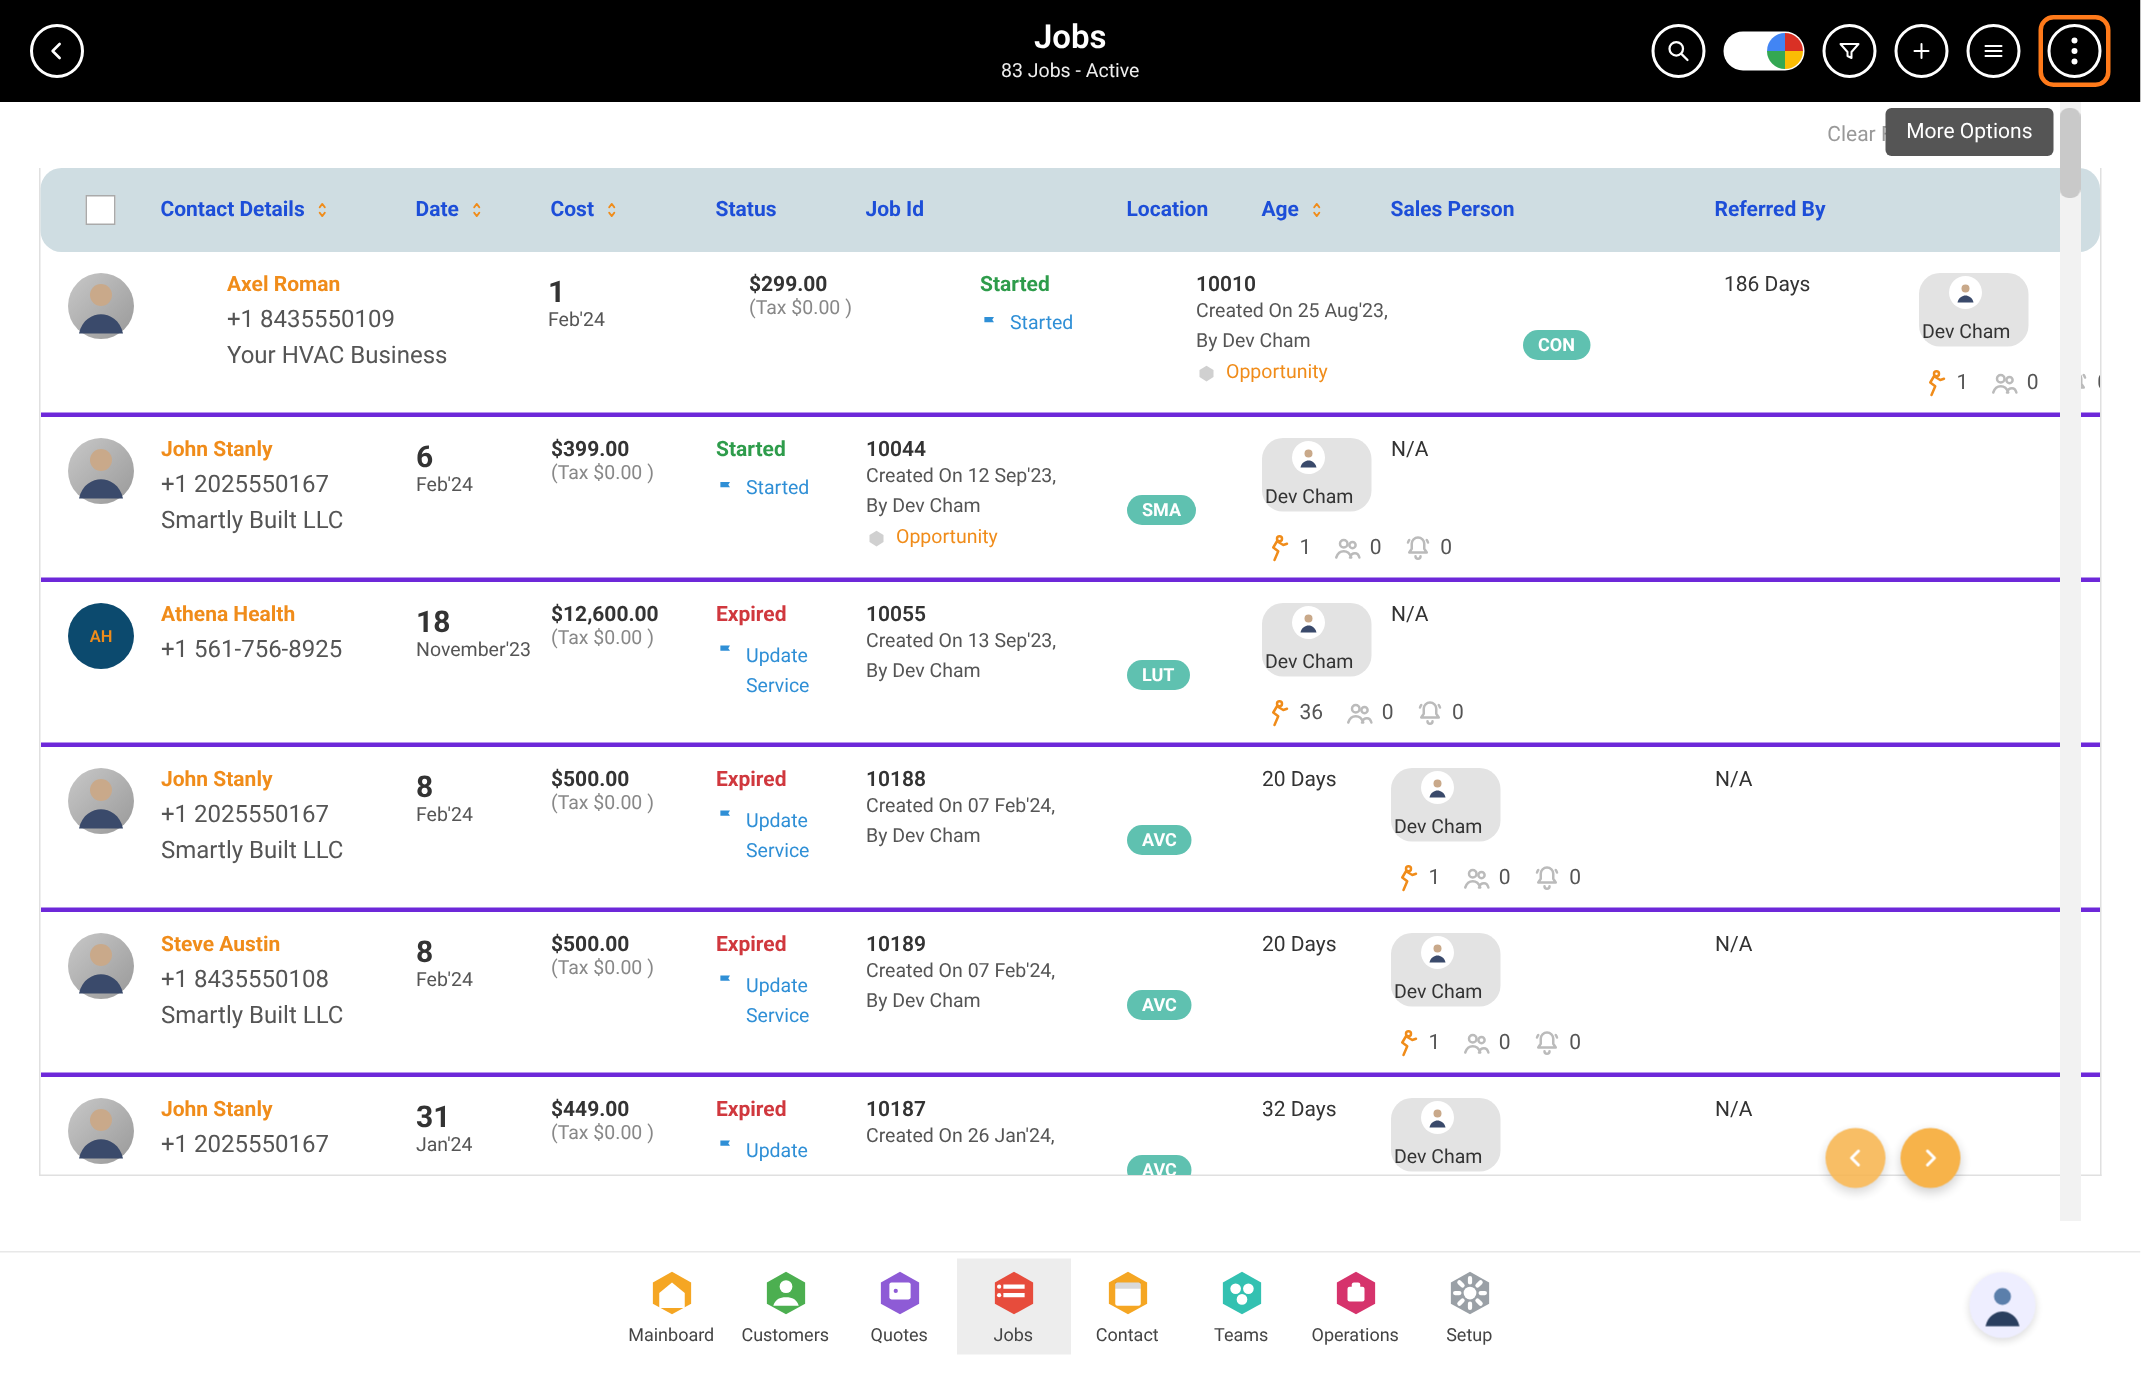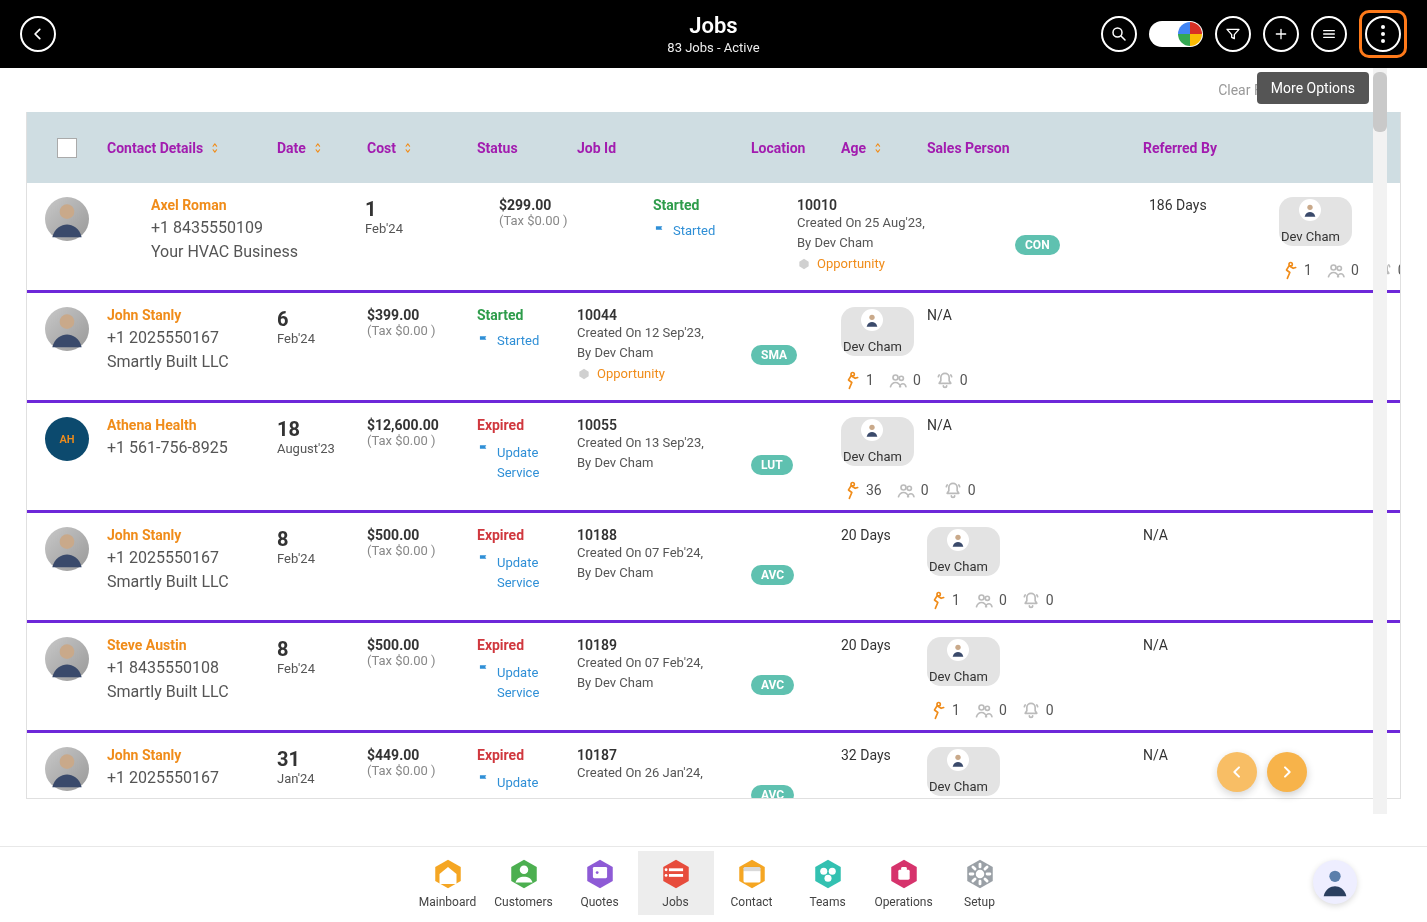--- a/index.html
+++ b/index.html
@@ -22,21 +22,21 @@
   .dots span { width: 4px; height: 4px; background: #fff; border-radius: 50%; }
 
   
   .tooltip { position: absolute; top: 72px; right: 58px; background: #555; color: #fff; font-size: 14px; padding: 8px 14px; border-radius: 4px; z-index: 10; }
 
   
   .utility { display: flex; justify-content: flex-end; gap: 22px; padding: 14px 58px 6px 0; color: #999; font-size: 14px; }
 
   
   .table-wrap { margin: 8px 26px 0 26px; border: 1px solid #e0e0e0; border-top: none; }
-  .thead { background: #cfdde2; display: grid; grid-template-columns: 80px 170px 90px 110px 100px 174px 90px 86px 216px 130px; height: 71px; align-items: center; font-weight: 700; font-size: 14px; color: #a21caf; }
+  .thead { background: #cfdde2; display: grid; grid-template-columns: 80px 170px 90px 110px 100px 174px 90px 86px 216px 130px; height: 56px; align-items: center; font-weight: 700; font-size: 14px; color: #1d4ed8; border-radius: 14px; }
   .thead .cell { display: flex; align-items: center; gap: 6px; }
   .check { width: 20px; height: 20px; border: 1px solid #aaa; background: #fff; margin-left: 30px; }
   .sort-icon { display: inline-flex; }
   .sort-icon svg { width: 14px; height: 14px; }
 
   .tbody { max-height: 615px; overflow-y: auto; }
   .row { display: grid; grid-template-columns: 80px 170px 90px 110px 100px 174px 90px 86px 216px 130px; border-top: 3px solid #6d28d9; padding: 14px 0 10px 0; font-size: 14px; }
   .row:first-child { border-top: none; gap: 44px; }
   .avatar { width: 44px; height: 44px; border-radius: 50%; margin-left: 18px; background: linear-gradient(135deg,#c8c8c8,#999); display: flex; align-items: center; justify-content: center; color: #fff; font-weight: 600; }
   .avatar.ah { background: #0c4a6e; color: #f08c1a; font-size: 11px; }
@@ -64,21 +64,21 @@
   .orange-stroke { stroke: #f08c1a; }
   .gray-stroke { stroke: #bbb; }
 
   
   .pager { position: absolute; right: 120px; bottom: 130px; display: flex; gap: 10px; }
   .pbtn { width: 40px; height: 40px; border-radius: 50%; background: #f7b34a; display: flex; align-items: center; justify-content: center; color: #fff; box-shadow: 0 3px 8px rgba(0,0,0,.2); cursor:pointer;}
   .pbtn.prev { background: #f7b34a; opacity:.85;}
   .pbtn svg { width: 16px; height: 16px; }
 
   
-  .bottom-nav { position: absolute; bottom: 4px; left: 0; right: 0; height: 72px; background: #fff; border-top: 1px solid #e8e8e8; display: flex; align-items: center; justify-content: center; }
+  .bottom-nav { position: absolute; bottom: 16px; left: 0; right: 0; height: 72px; background: #fff; border-top: 1px solid #e8e8e8; display: flex; align-items: center; justify-content: center; }
   .nav-items { display: flex; }
   .nav-item { width: 76px; text-align: center; font-size: 12px; color: #444; padding: 6px 0; cursor:pointer;}
   .nav-item.active { background: #ededed; }
   .hex { width: 38px; height: 34px; margin: 0 auto 4px; position: relative; }
   .hex svg { width: 100%; height: 100%; }
   .brand-avatar { position: absolute; right: 70px; bottom: 14px; width: 44px; height: 44px; border-radius: 50%; background: #eef; display:flex; align-items:center; justify-content:center; box-shadow: 0 2px 6px rgba(0,0,0,.15);}
   .brand-avatar svg { width:34px; height:34px;}
 
   
   .fake-scroll { position: absolute; right: 40px; top: 68px; width: 14px; height: 746px; background: #f2f2f2; }
@@ -358,21 +358,21 @@
       <div class="row">
         <div>
           <div class="avatar ah">AH</div>
         </div>
         <div>
           <div class="contact-name">Athena Health</div>
     <div class="contact-sub">+1 561-756-8925</div>
     </div>
         <div>
           <div class="date-big">18</div>
-    <div class="date-sub">August'23</div>
+    <div class="date-sub">November'23</div>
         </div>
         <div>
           <div class="cost-main">$12,600.00</div>
     <div class="cost-tax">(Tax $0.00 )</div>
         </div>
         <div>
           <div class="status-expired">Expired</div>
           <div class="flag-line" style="align-items:flex-start">
             <svg viewBox="0 0 24 24">
               <path d="M5 3v18M5 4h11l-2 3 2 3H5" fill="#2f8fd6"></path>

